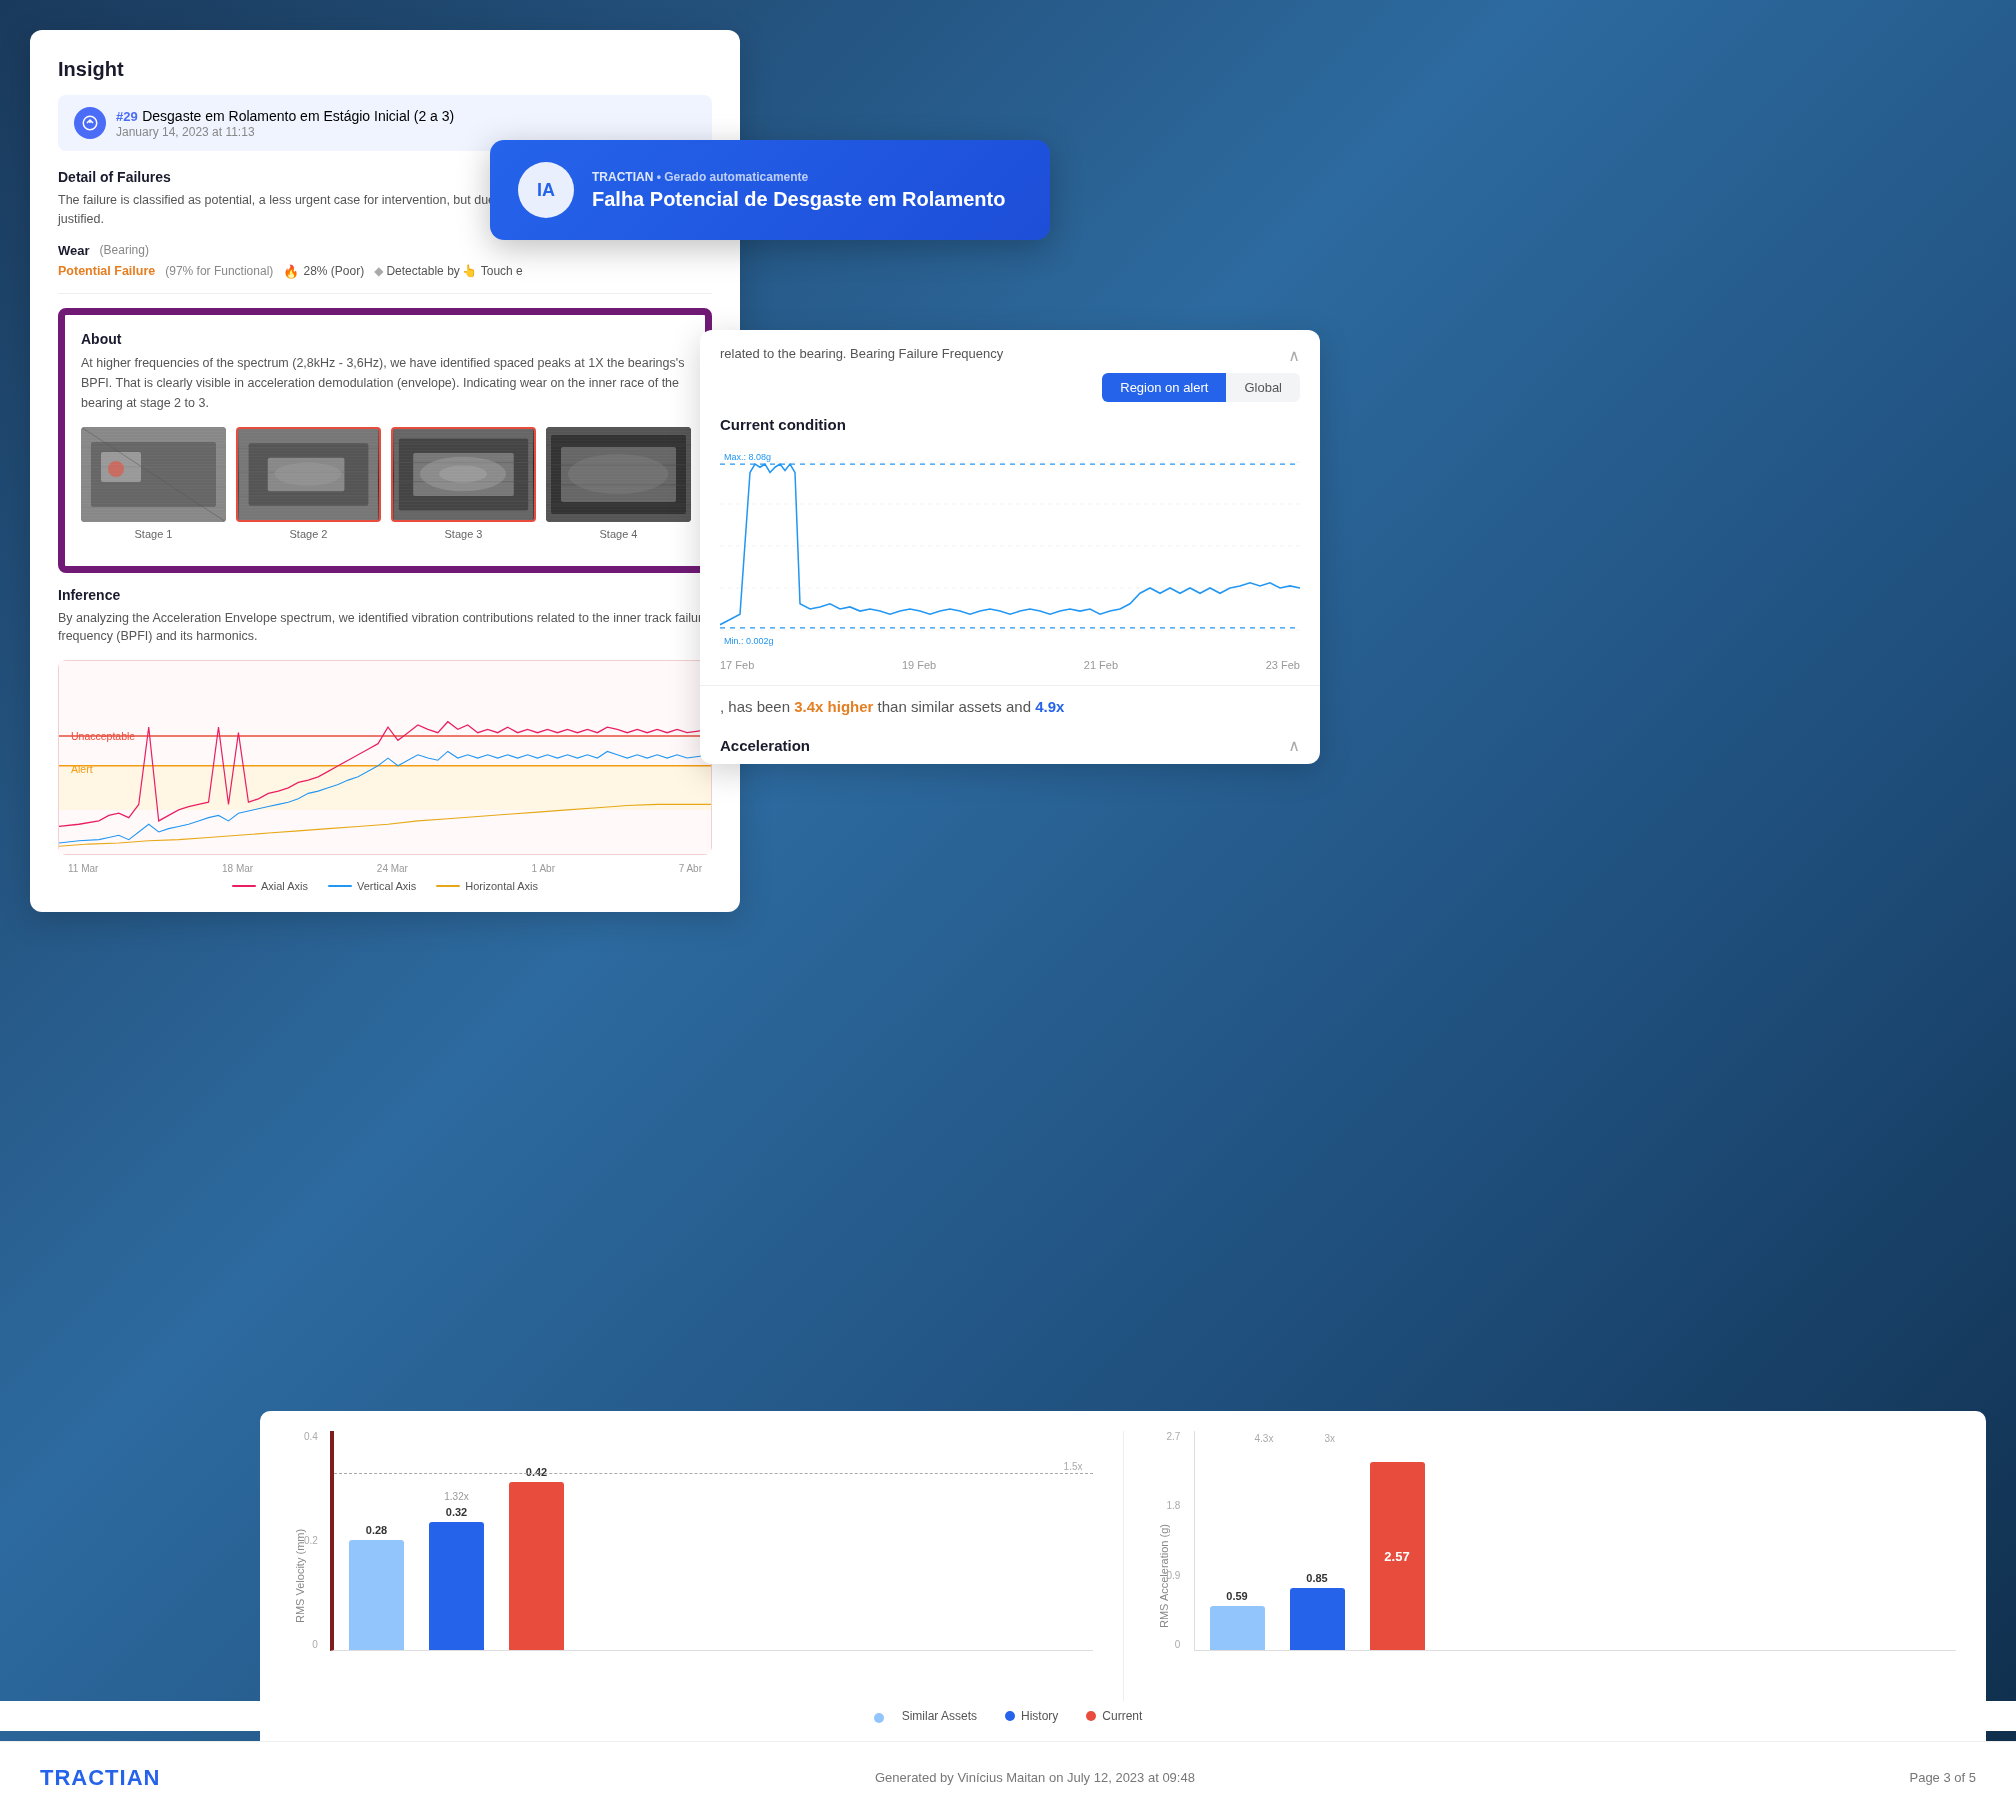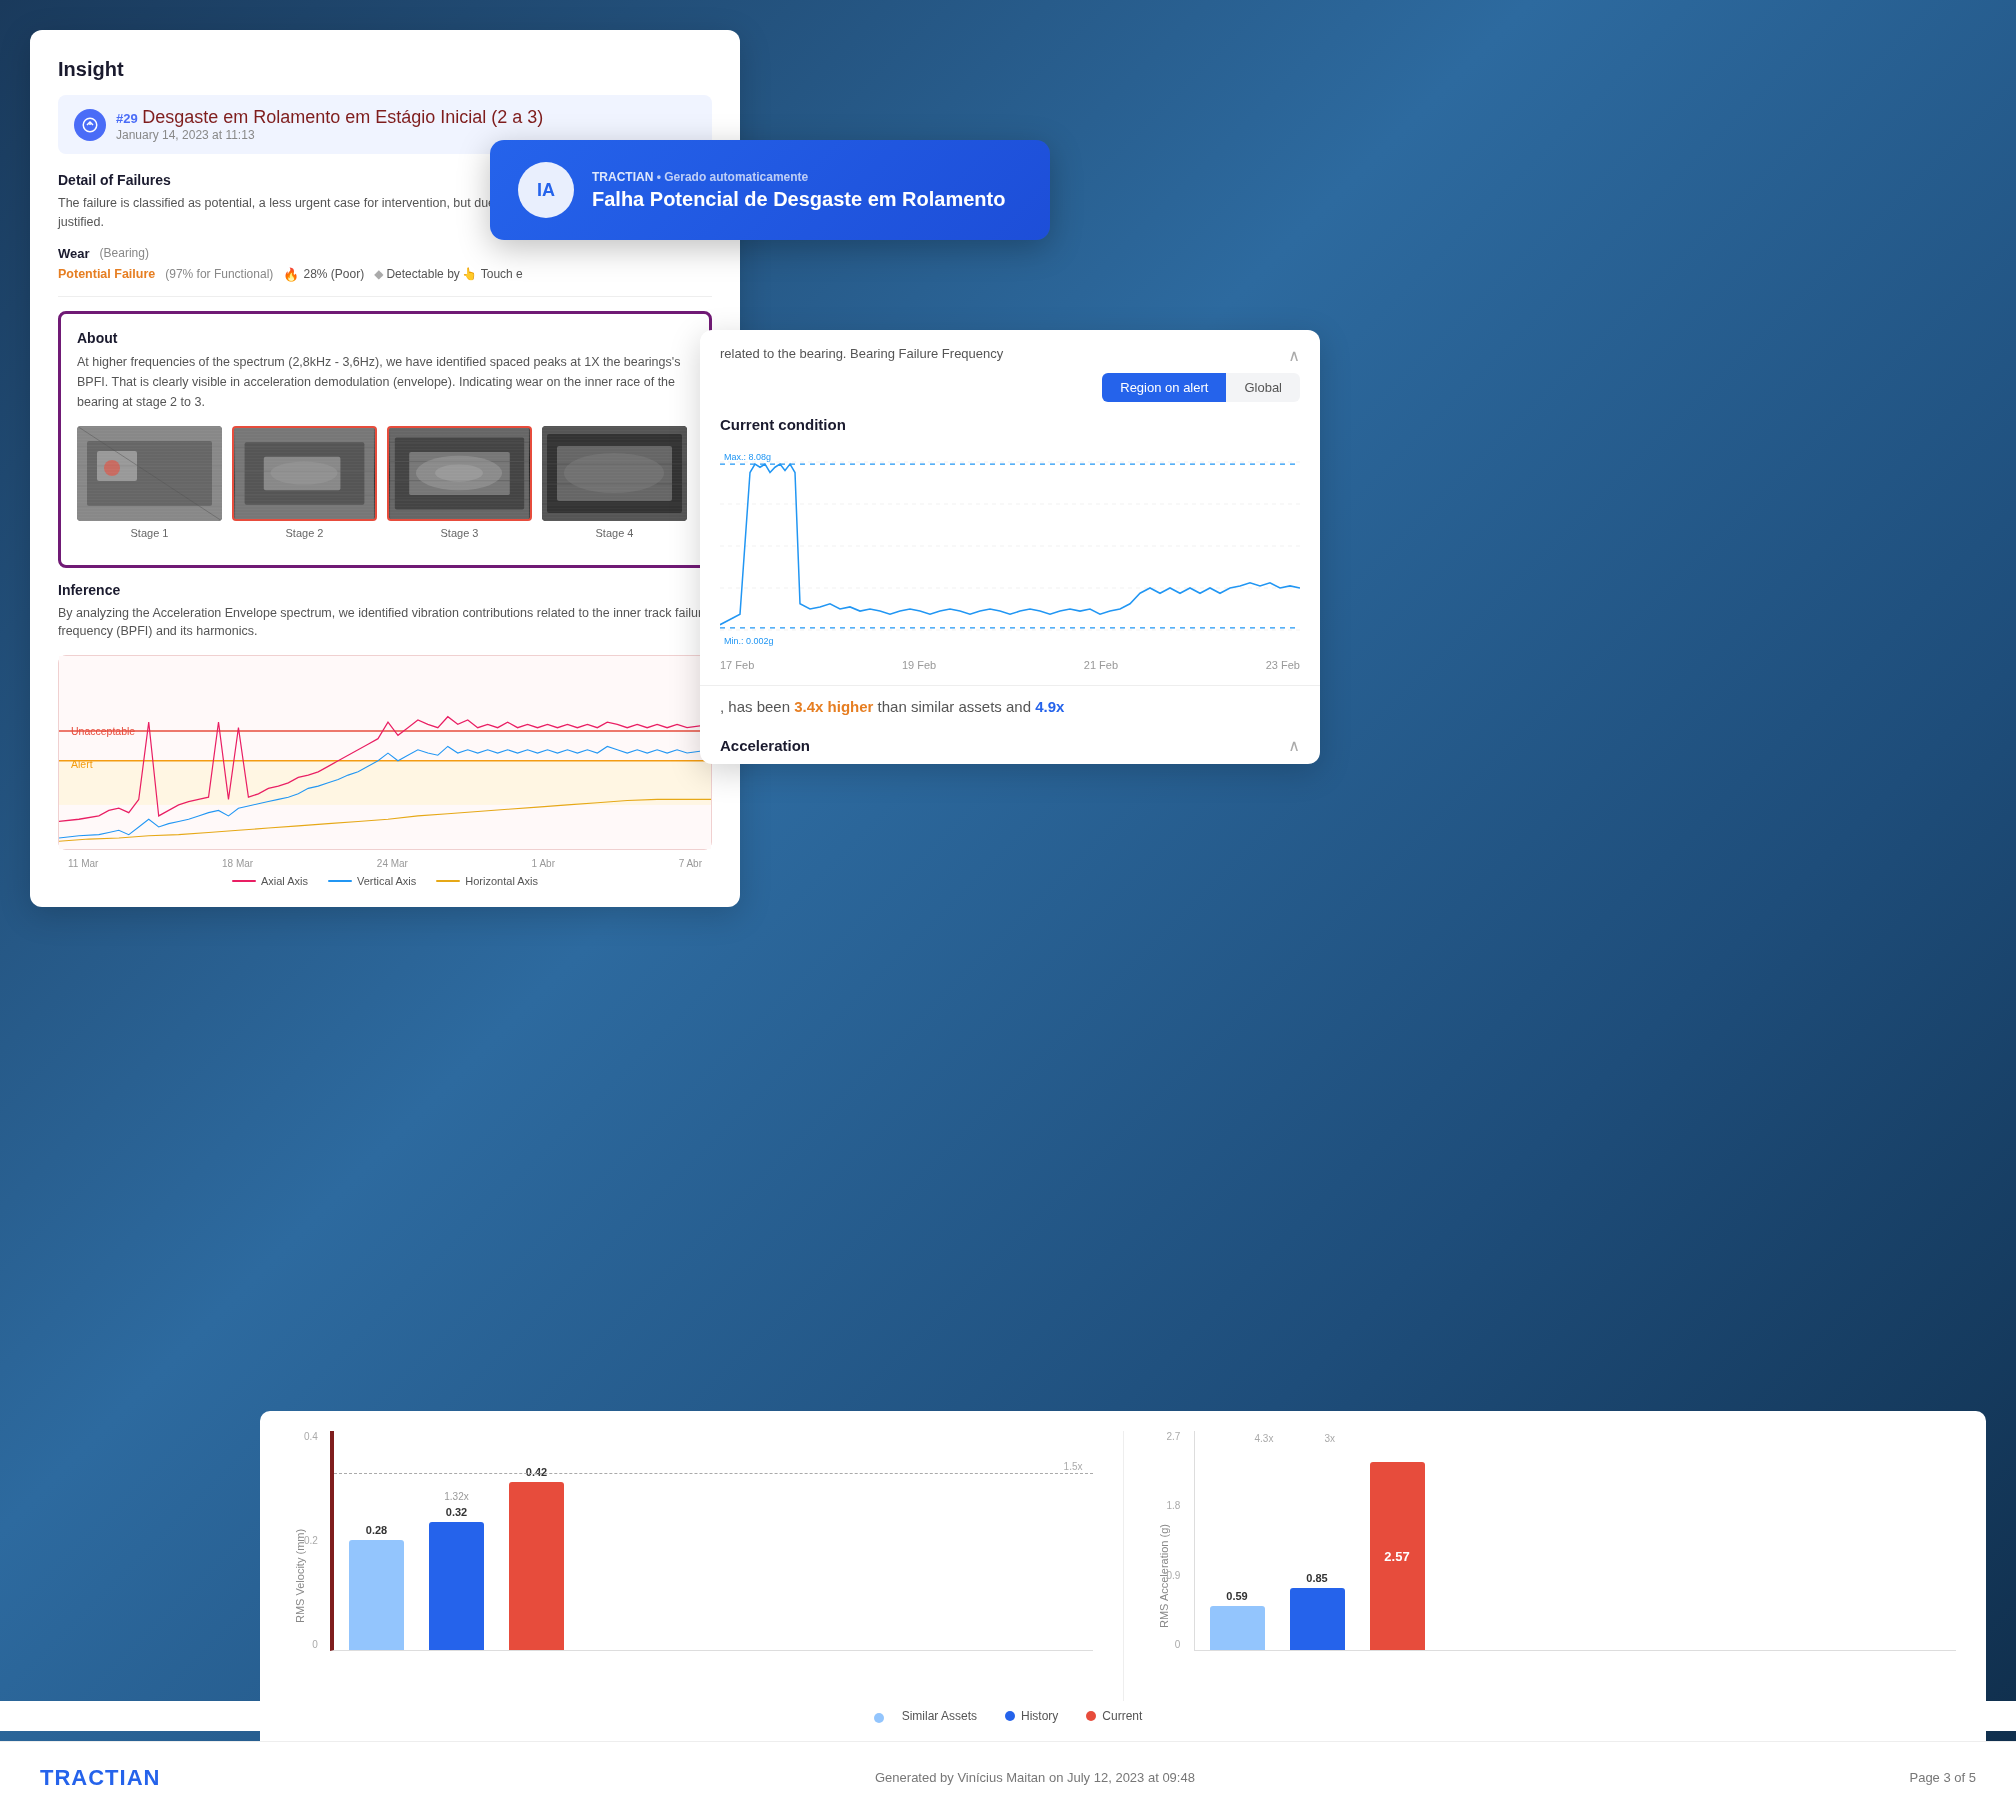--- a/index.html
+++ b/index.html
@@ -62,22 +62,22 @@
       flex-direction: column;
     }
 
     .insight-number {
       font-size: 13px;
       color: #4a6cf7;
       font-weight: 600;
     }
 
     .insight-description {
-      font-size: 18px;
-      color: #7f1d1d;
+      font-size: 14px;
+      color: #000000;
       font-weight: 500;
     }
 
     .insight-date {
       font-size: 12px;
       color: #888;
     }
 
     .section-title {
       font-size: 14px;
@@ -141,21 +141,21 @@
 
     .divider {
       border: none;
       border-top: 1px solid #eee;
       margin: 14px 0;
     }
 
     .about-section {
       background: #fff;
       border-radius: 8px;
-      border: 3px solid #701a75;
+      border: 7px solid #701a75;
       padding: 16px;
       margin-bottom: 14px;
     }
 
     .about-text {
       font-size: 12.5px;
       color: #555;
       line-height: 1.6;
       margin-bottom: 14px;
     }

